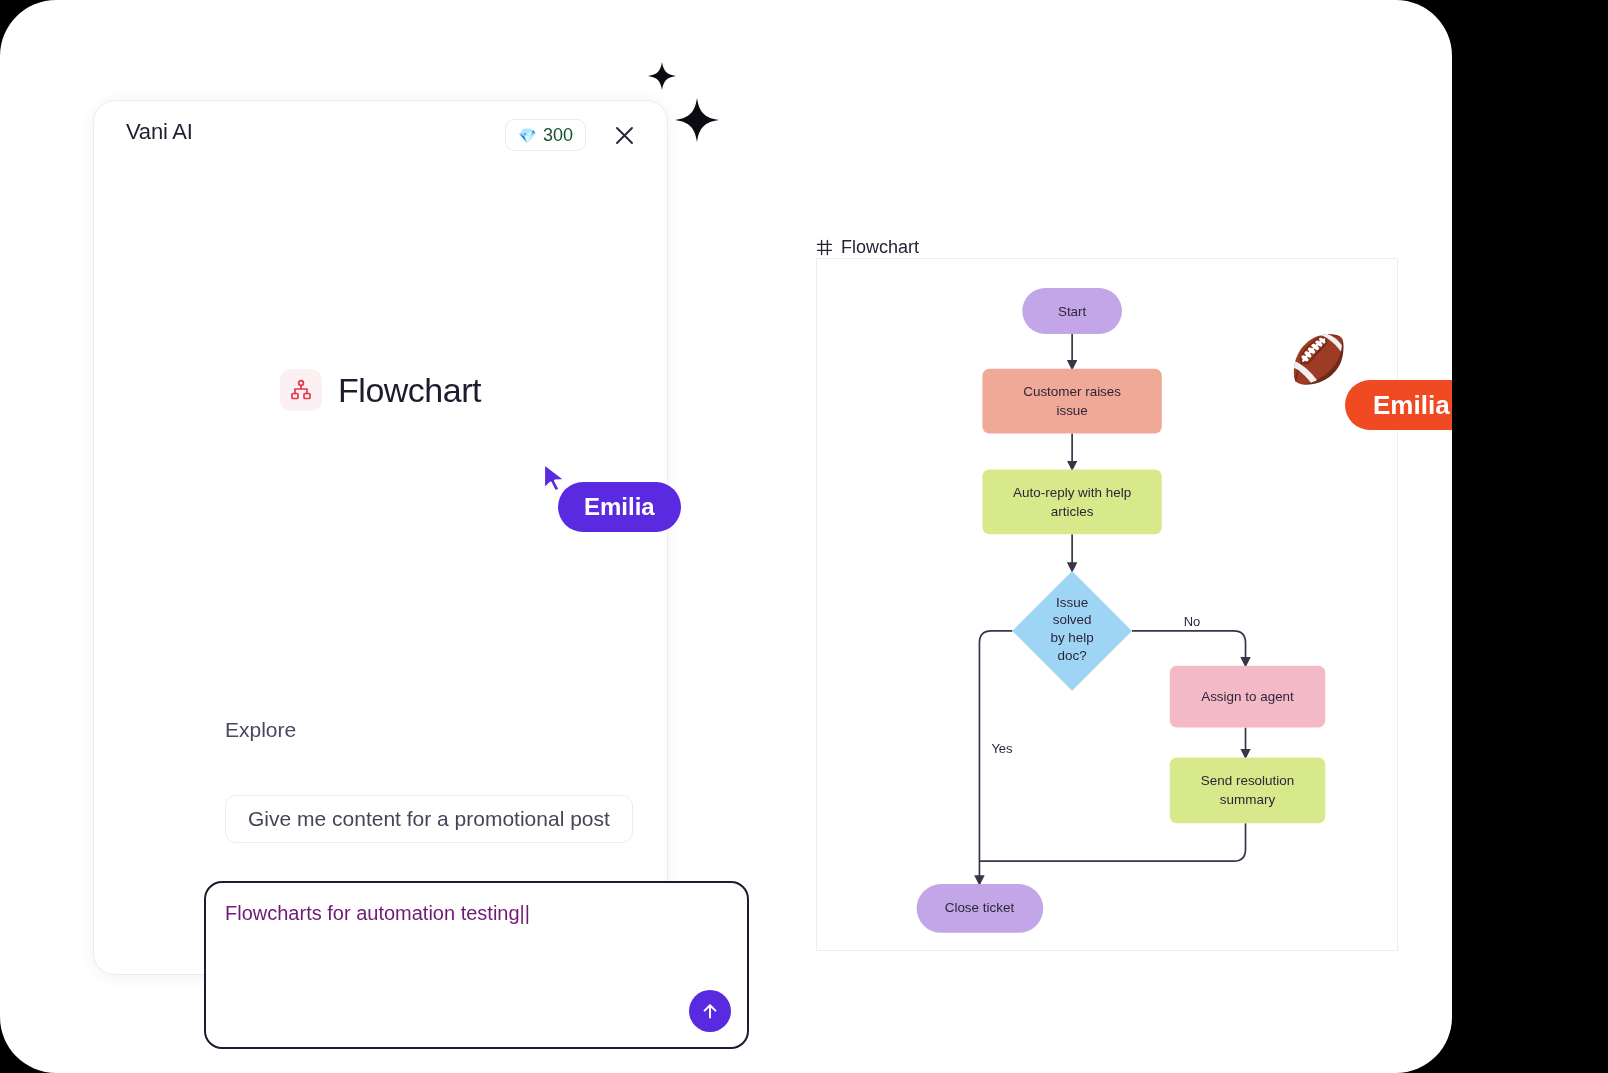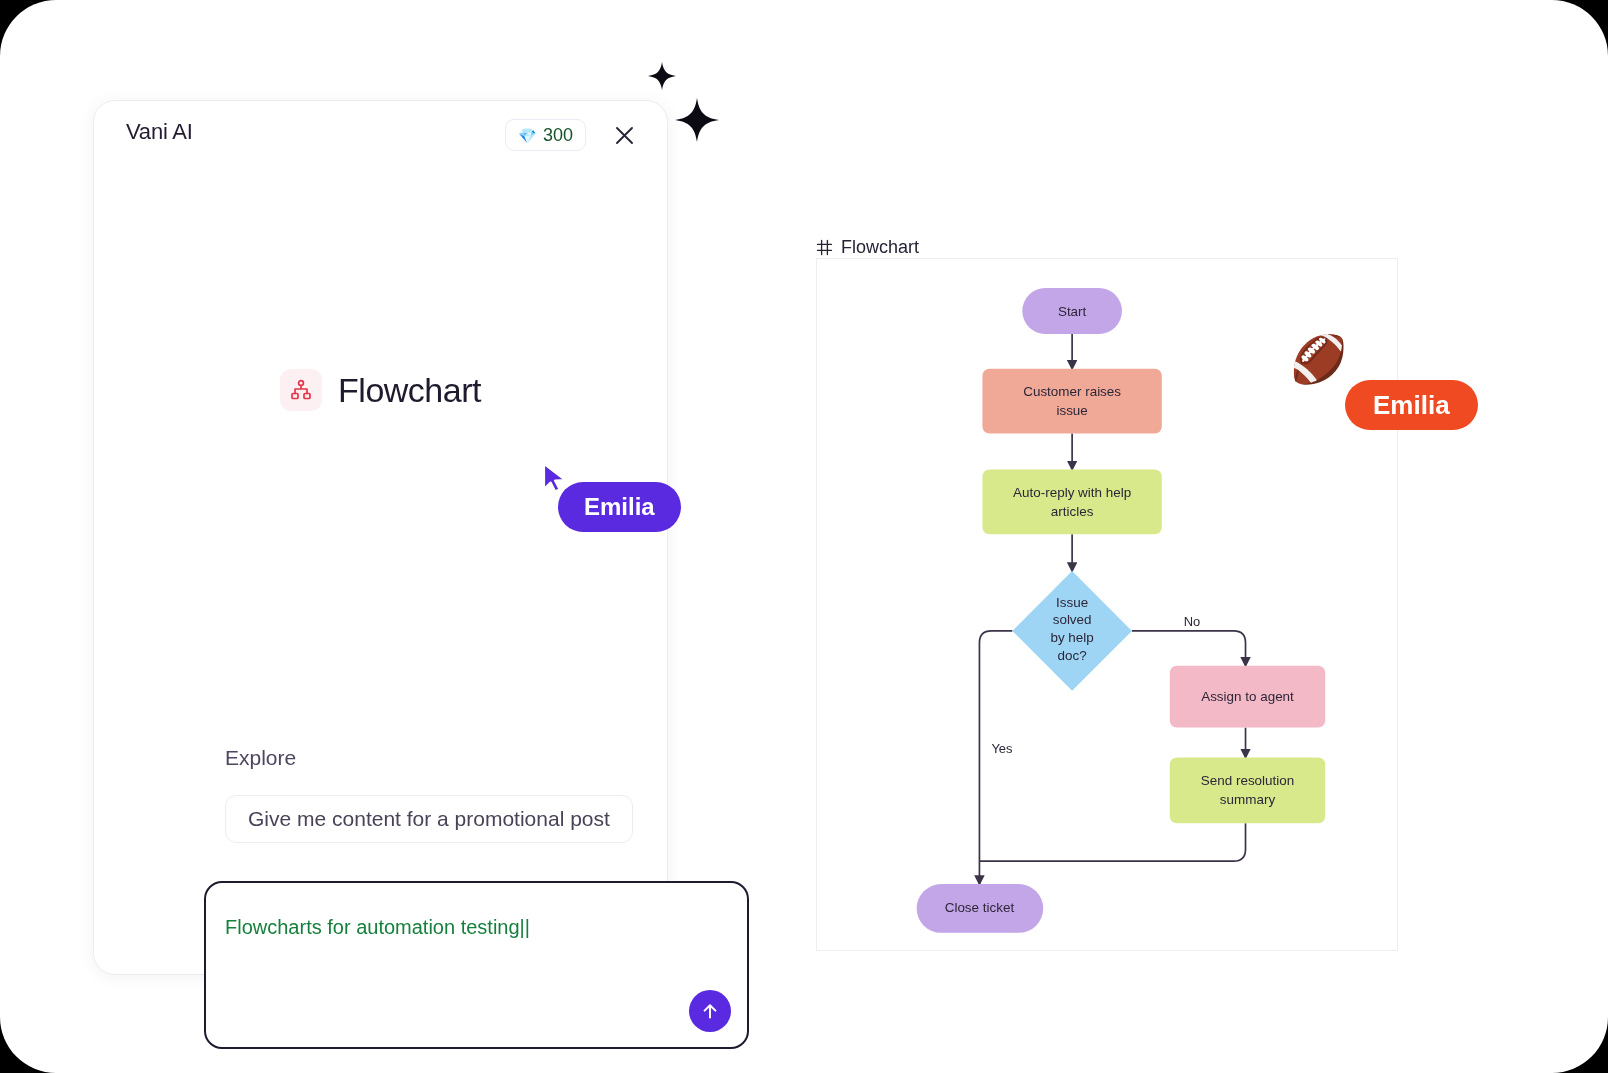--- a/index.html
+++ b/index.html
@@ -7,21 +7,21 @@
   html, body {
     width: 1608px;
     height: 1073px;
     background: #000000;
     font-family: "Liberation Sans", sans-serif;
     overflow: hidden;
   }
 
   #page {
     position: relative;
-    width: 1608px;
+    width: 1452px;
     height: 1073px;
     background: #ffffff;
     border-radius: 56px;
     overflow: hidden;
   }
 
   
   .sparkle { position: absolute; pointer-events: none; }
   .sparkle svg { display: block; }
 
@@ -71,21 +71,21 @@
     width: 42px; height: 42px; border-radius: 11px;
     background: #fdf0f2;
     display: flex; align-items: center; justify-content: center;
   }
   #hero-label {
     font-size: 34px; color: #201a2e; letter-spacing: -0.5px;
   }
 
   
   #explore-label {
-    position: absolute; left: 131px; top: 645px;
+    position: absolute; left: 131px; top: 617px;
     font-size: 21px; color: #4e4660;
   }
   #explore-chip {
     position: absolute; left: 131px; top: 694px;
     height: 48px; padding: 16px 22px;
     display: inline-flex; align-items: center;
     border: 1px solid #eeecf2; border-radius: 11px;
     background: #fff; cursor: pointer;
     font-size: 21px; color: #4a4358; white-space: nowrap;
   }
@@ -93,22 +93,22 @@
   
   #composer {
     position: absolute; left: 110px; top: 780px;
     width: 545px; height: 168px;
     background: #ffffff;
     border: 2.2px solid #201a2e;
     border-radius: 18px;
   }
   #composer-text {
     position: absolute; left: 19px; top: 17px; right: 18px;
-    font-size: 20px; color: #15803d; line-height: 1.35;
-    white-space: pre-wrap; word-break: break-word; margin-top: 14px;
+    font-size: 20px; color: #701a75; line-height: 1.35;
+    white-space: pre-wrap; word-break: break-word;
   }
   #send-btn {
     position: absolute; right: 16px; bottom: 15px;
     width: 42px; height: 42px; border-radius: 50%;
     background: #5a2ae0;
     display: flex; align-items: center; justify-content: center;
     cursor: pointer; border: none;
   }
 
   

